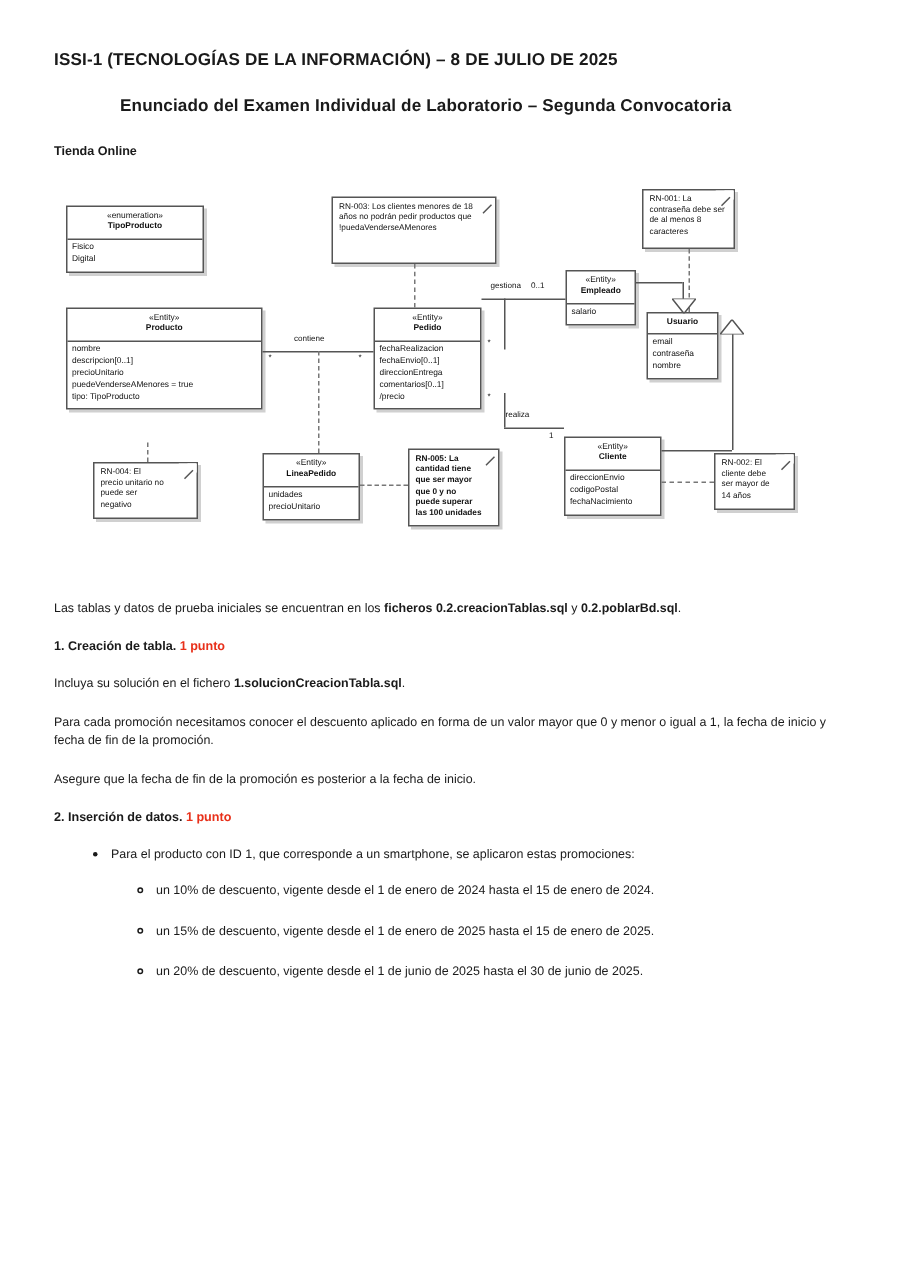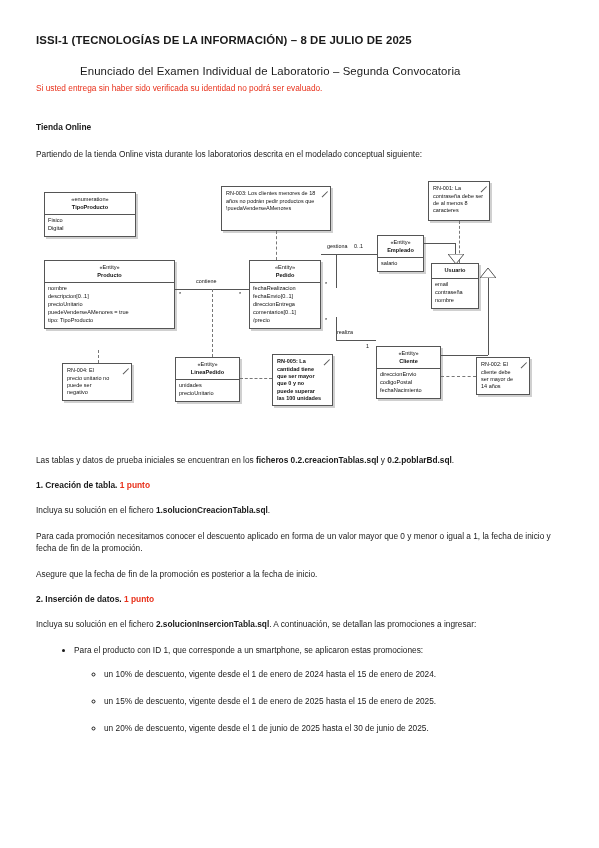--- a/index.html
+++ b/index.html
@@ -29,23 +29,23 @@
   }
   h1.doc-title {
     font-size: 11.4px;
     font-weight: bold;
     letter-spacing: 0.1px;
     margin: 0 0 16px 0;
     line-height: 1.3;
   }
   h2.doc-subtitle {
     font-size: 11.4px;
-    font-weight: normal;
+    font-weight: bold;
     letter-spacing: 0.1px;
-    margin: 0 0 4px 0;
+    margin: 0 0 16px 0;
     line-height: 1.3;
     padding-left: 44px;
   }
   p.warning {
     color: #e8301a;
     font-size: 8.3px;
     margin: 0 0 28px 0;
     line-height: 1.4;
   }
   h3.section-head {
@@ -162,24 +162,22 @@
   .tri-wrap svg { display: block; }
 </style>
 </head>
 <body>
 
 <div class="page">
   <div class="content">
 
     <h1 class="doc-title">ISSI-1 (TECNOLOGÍAS DE LA INFORMACIÓN) – 8 DE JULIO DE 2025</h1>
     <h2 class="doc-subtitle">Enunciado del Examen Individual de Laboratorio – Segunda Convocatoria</h2>
-    <p class="warning">Si usted entrega sin haber sido verificada su identidad no podrá ser evaluado.</p>
 
     <h3 class="section-head">Tienda Online</h3>
-    <p class="body-text">Partiendo de la tienda Online vista durante los laboratorios descrita en el modelado conceptual siguiente:</p>
 
     <div class="diagram">
 
       <div class="uml-box" style="left:8px; top:15px; width:92px;">
         <div class="uml-head">
           <span class="stereo">«enumeration»</span>
           <span class="cname">TipoProducto</span>
         </div>
         <div class="uml-attrs">
           <div>Fisico</div>
@@ -359,23 +357,20 @@
     </p>
 
     <p class="body-text">Para cada promoción necesitamos conocer el descuento aplicado en forma de un valor mayor que 0 y menor o igual a 1, la fecha de inicio y fecha de fin de la promoción.</p>
     <p class="body-text">Asegure que la fecha de fin de la promoción es posterior a la fecha de inicio.</p>
 
     <h4 class="ex-head">
       <span>2. Inserción de datos.</span>
       <span class="pts">1 punto</span>
     </h4>
 
-    <p class="body-text">
-      <span>Incluya su solución en el fichero </span><span class="bold">2.solucionInsercionTabla.sql</span><span>. A continuación, se detallan las promociones a ingresar:</span>
-    </p>
 
     <ul class="lvl1">
       <li>
         <span>Para el producto con ID 1, que corresponde a un smartphone, se aplicaron estas promociones:</span>
         <ul class="lvl2">
           <li>un 10% de descuento, vigente desde el 1 de enero de 2024 hasta el 15 de enero de 2024.</li>
           <li>un 15% de descuento, vigente desde el 1 de enero de 2025 hasta el 15 de enero de 2025.</li>
           <li>un 20% de descuento, vigente desde el 1 de junio de 2025 hasta el 30 de junio de 2025.</li>
         </ul>
       </li>

